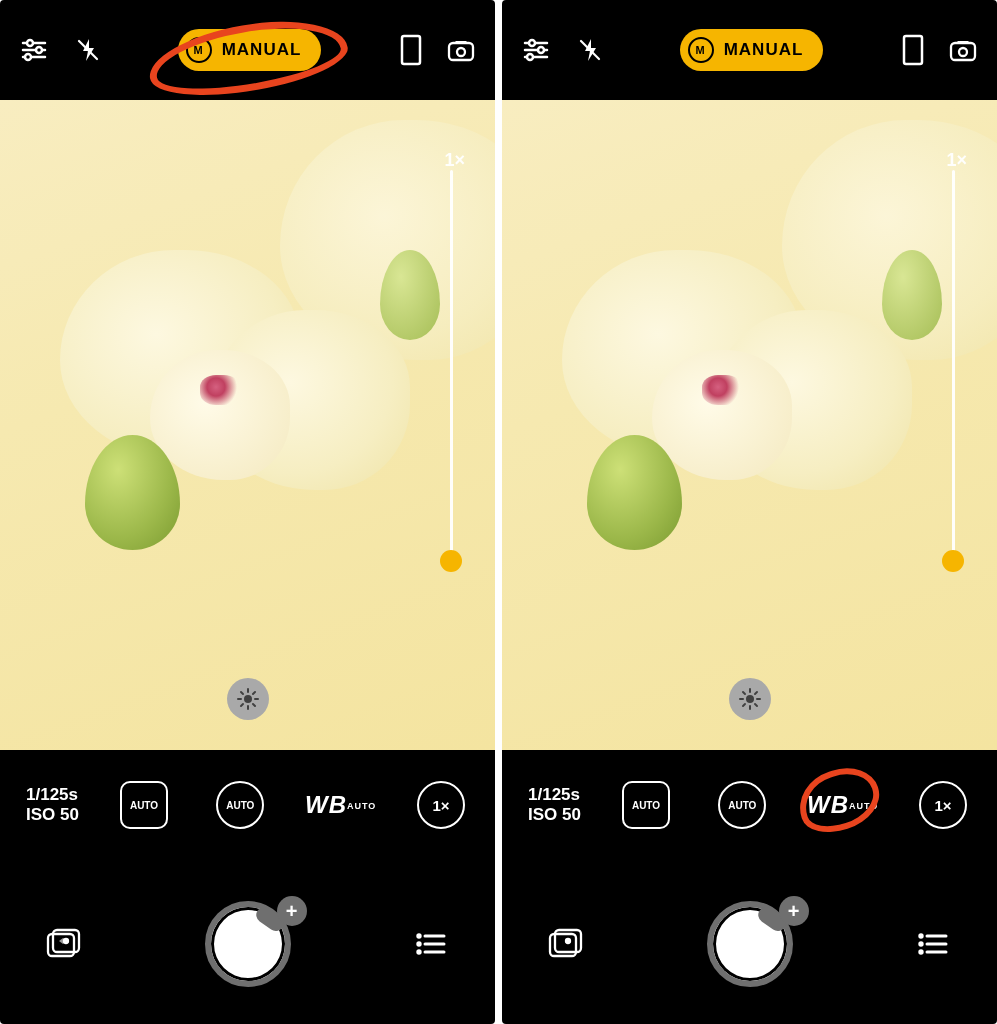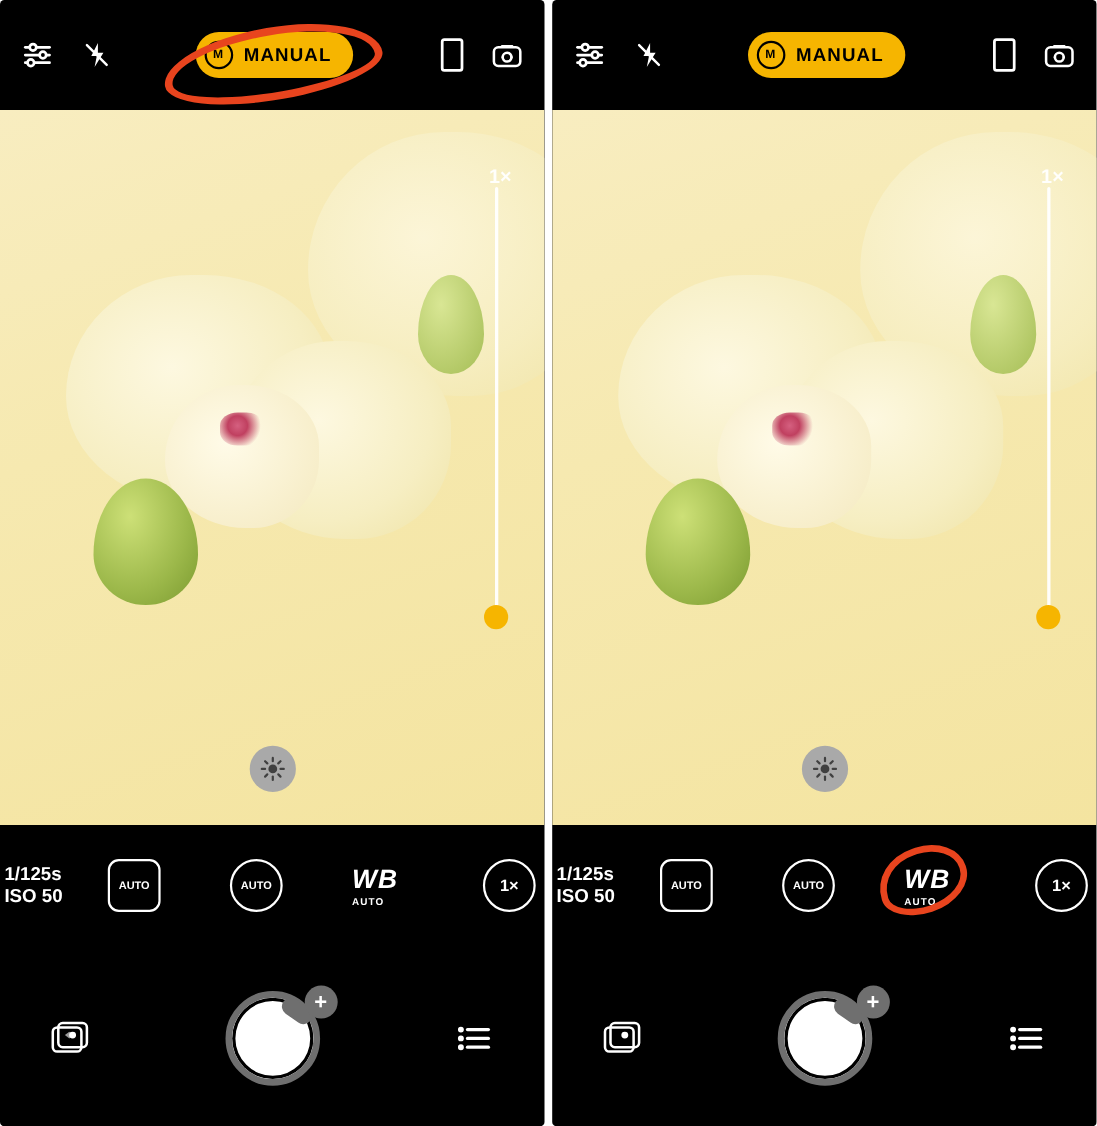--- a/index.html
+++ b/index.html
@@ -120,21 +120,21 @@
   }
   .bright-btn svg { display:block; }
 
   
   .controls {
     position: absolute;
     top: 760px; left: 0; right: 0;
     height: 90px;
     display: flex;
     align-items: center;
-    padding: 0 4px;
+    padding: 0 26px;
   }
   .exposure-read {
     color: #fff;
     font-size: 17px;
     font-weight: 700;
     line-height: 1.15;
     width: 90px;
   }
   .ctrl-row {
     flex: 1;
@@ -148,21 +148,21 @@
     border: 2.5px solid #fff;
     border-radius: 50%;
     color: #fff;
     display: flex; flex-direction: column;
     align-items: center; justify-content: center;
     font-size: 10px; font-weight: 700;
   }
   .ctrl.square { border-radius: 10px; }
   .wb-ctrl {
     width: 56px;
-    display:flex; flex-direction:column; align-items:flex-start; justify-content:center;
+    display:flex; flex-direction:row; align-items:center; justify-content:center;
     color:#fff;
   }
   .wb-ctrl .wb { font-style: italic; font-weight: 800; font-size: 24px; letter-spacing: 1px; }
   .wb-ctrl .sub { font-size: 9px; letter-spacing: 1px; font-weight: 700; margin-top: 1px;}
 
   
   .shutter-row {
     position: absolute;
     bottom: 20px; left: 0; right: 0;
     height: 120px;

